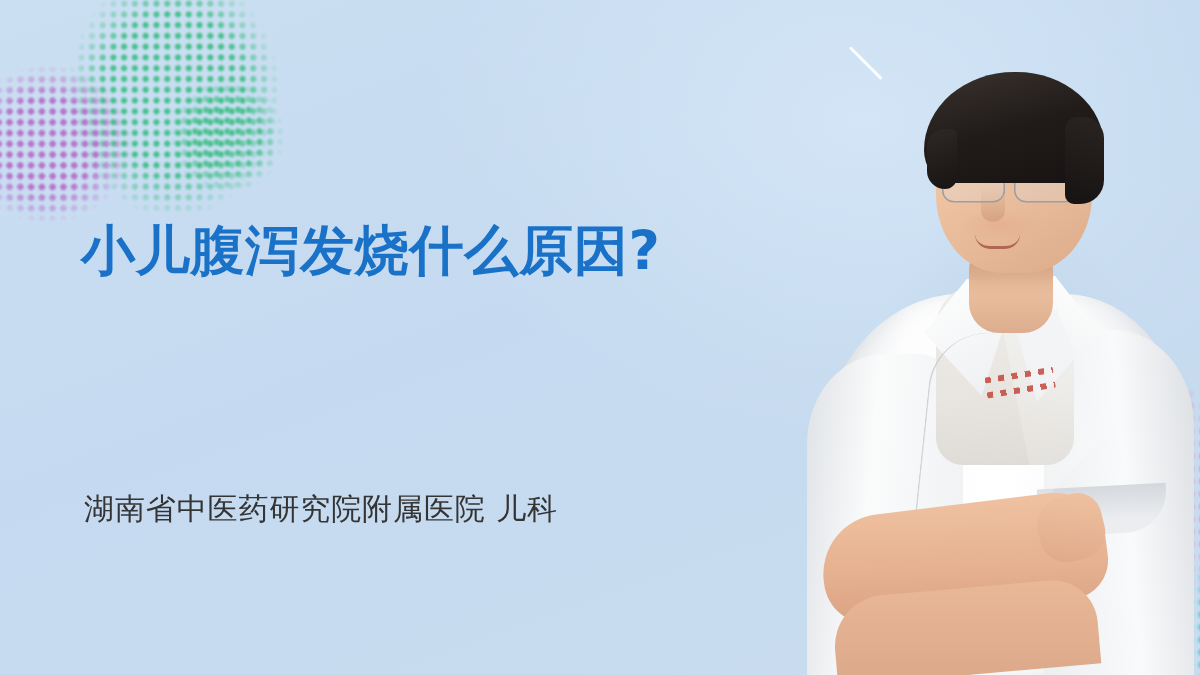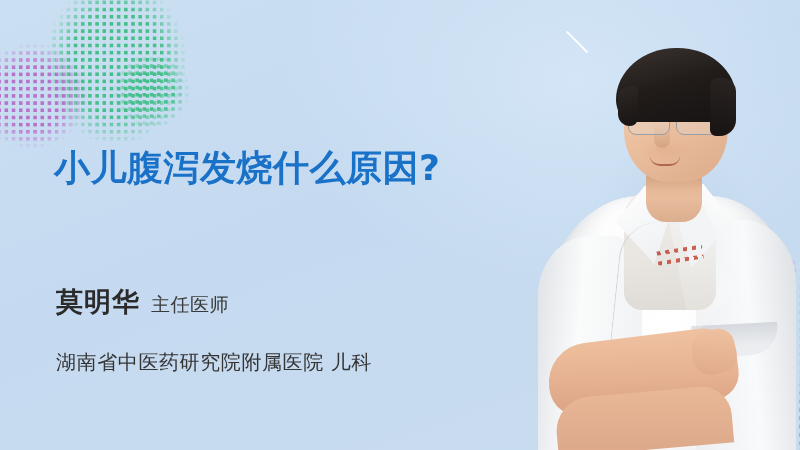--- a/index.html
+++ b/index.html
@@ -387,21 +387,20 @@
     letter-spacing: 0.5px;
   }
   .affiliation {
     position: absolute;
     left: 56px;
     top: 326px;
     font-size: 20px;
     color: #343434;
     letter-spacing: 0.6px;
     white-space: nowrap;
-    margin-top: 23px;
   }
 </style>
 </head>
 <body>
 
 <div id="card">
 
   <div class="bg-wash"></div>
 
   <div class="dots dots-green"></div>
@@ -457,19 +456,16 @@
     <div class="hair-side"></div>
     <div class="hair-temple"></div>
 
     <div class="arm-fore"></div>
     <div class="arm-fore2"></div>
     <div class="hand"></div>
   </div>
 
   <div class="headline">小儿腹泻发烧什么原因?</div>
 
-  <div class="byline">
-    <span class="doc-name">莫明华</span><span class="doc-role">主任医师</span>
-  </div>
 
   <div class="affiliation">湖南省中医药研究院附属医院 儿科</div>
 
 </div>
 
 </body></html>

